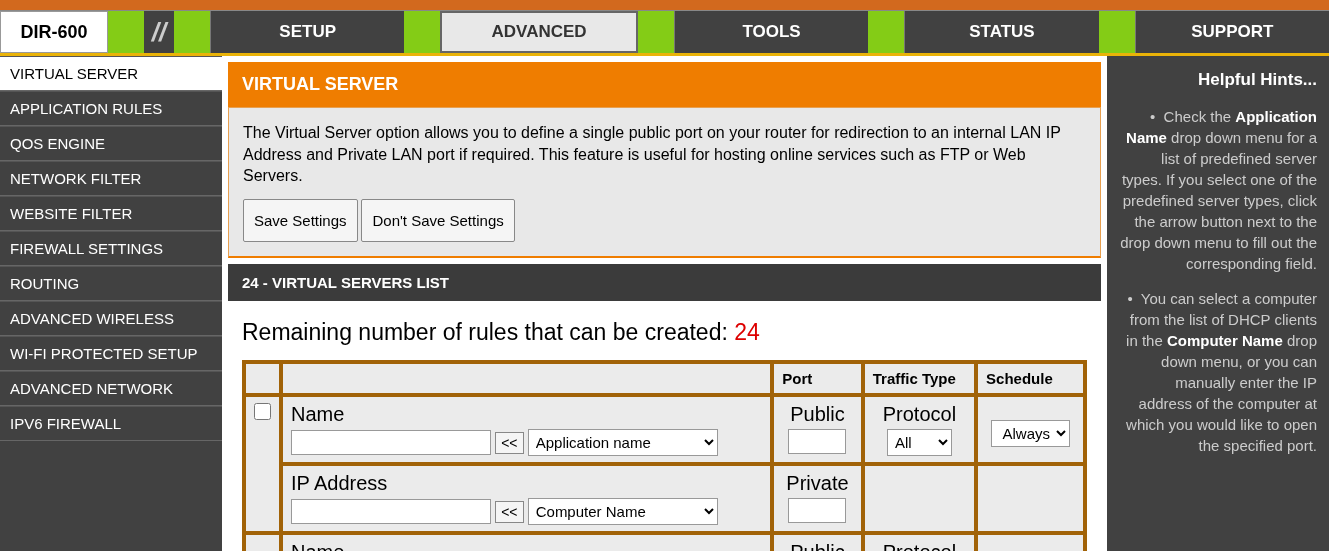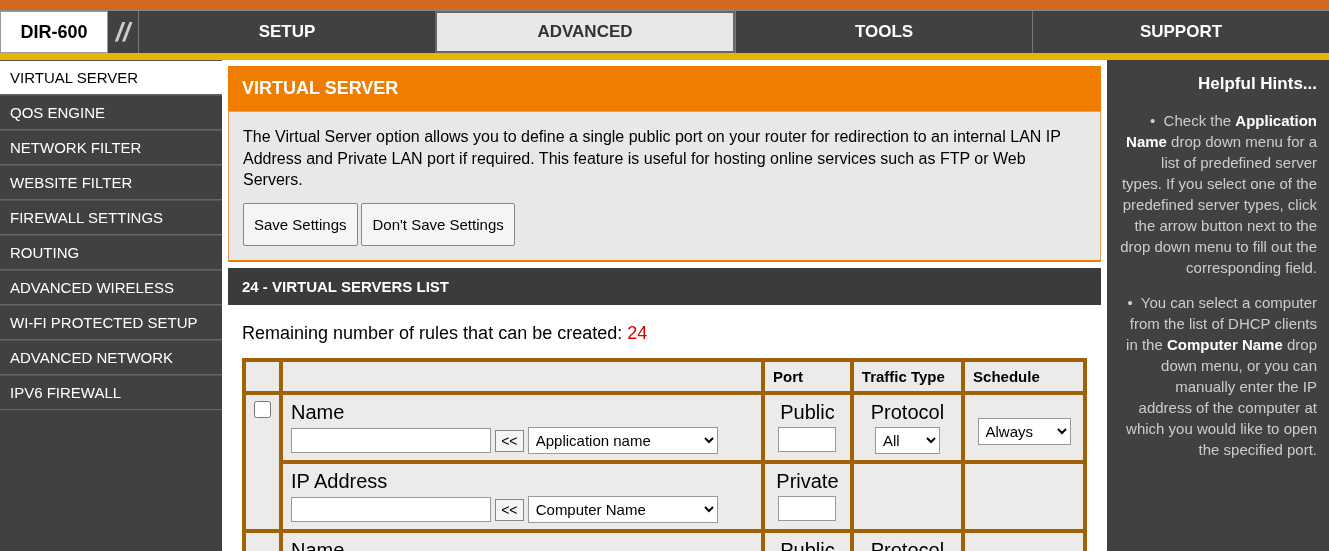--- a/index.html
+++ b/index.html
@@ -1,20 +1,20 @@
 <!DOCTYPE html>
 <html><head>
 <meta charset="utf-8">
 <style>
   * { box-sizing: border-box; margin: 0; padding: 0; }
   body { font-family: Verdana, Arial, sans-serif; font-size: 14px; background: #fff; width: 1329px; }
   
   .orange-bar { height: 10px; background: #d2691e; }
   
-  .top-nav { display: flex; background: #84cc16; border-top: 1px solid #888; border-bottom: 7px solid #eab308; }
+  .top-nav { display: flex; background: #84cc16; border-top: 1px solid #888; border-bottom: 3px solid #eab308; gap: 36px; }
   .model-cell { width: 108px; background: #fff; display: flex; align-items: center; justify-content: center; font-weight: bold; font-size: 18px; color: #000; border: 1px solid #999; }
   .slashes { width: 30px; background: #414141; display: flex; align-items: center; justify-content: center; color: #ccc; font-size: 26px; font-style: italic; font-weight: bold; }
   .nav-tab { flex: 1; background: #414141; color: #fff; font-weight: bold; font-size: 17px; display: flex; align-items: center; justify-content: center; height: 42px; border-left: 1px solid #777; cursor: pointer; }
   .nav-tab.active { background: #e8e8e8; color: #333; border: 2px solid #666; }
   
   .main-layout { display: flex; }
   
   .sidebar { width: 222px; background: #414141; }
   .sidebar-item { padding: 8px 10px; color: #fff; font-size: 15px; border-bottom: 1px solid #666; border-top: 1px solid #555; cursor: pointer; }
   .sidebar-item.active { background: #fff; color: #000; }
@@ -23,62 +23,64 @@
   
   .page-title-bar { background: #ef7d00; color: #fff; font-weight: bold; font-size: 18px; padding: 12px 14px; margin: 6px 6px 0 6px; }
   
   .intro-box { background: #e8e8e8; border: 1px solid #e8a050; padding: 14px; margin: 0 6px; border-bottom: 2px solid #ef7d00; }
   .intro-box p { font-size: 16px; margin-bottom: 12px; line-height: 1.35; }
   .btn { background: #f5f5f5; border: 1px solid #888; padding: 12px 10px; font-size: 15px; cursor: pointer; border-radius: 2px; }
   
   .section-header { background: #3b3b3b; color: #fff; font-weight: bold; font-size: 15px; padding: 10px 14px; margin: 6px 6px 0 6px; }
   
   .content-body { padding: 18px 14px 0 14px; margin: 0 6px; }
-  .remaining { font-size: 18px; margin-bottom: 14px; }
+  .remaining { font-size: 23px; margin-bottom: 14px; }
   .remaining .count { color: #d00; }
   
   .rules-table { width: 100%; border-collapse: collapse; background: #ebebeb; border: 1px solid #ccc; }
   .rules-table th, .rules-table td { border: 4px solid #a16207; padding: 6px 8px; font-size: 15px; vertical-align: top; }
   .rules-table th { text-align: left; font-weight: bold; }
   .rules-table .hdr-row th { text-align: left; }
   .field-label { display: block; margin-bottom: 3px; font-size: 20px; }
   .text-input { width: 200px; font-size: 15px; padding: 3px; border: 1px solid #999; }
   .small-input { width: 58px; font-size: 15px; padding: 3px; border: 1px solid #999; }
   .arrow-btn { padding: 2px 5px; border: 1px solid #888; background: #f5f5f5; cursor: pointer; font-size: 14px; }
   select { font-size: 15px; padding: 3px; border: 1px solid #999; background: #fff; }
   .sel-app { width: 190px; }
   .sel-proto { width: 65px; }
-  .sel-sched { width: 93px; }
+  .sel-sched { width: 79px; text-align: right; }
   .chk-cell { width: 30px; text-align: center; vertical-align: middle; }
   input[type=checkbox] { width: 17px; height: 17px; }
   .tc { text-align: center; }
   
   .hints { width: 222px; background: #414141; color: #ccc; padding: 12px; font-size: 15px; line-height: 1.4; text-align: right; }
   .hints-title { color: #fff; font-weight: bold; font-size: 17px; margin-bottom: 14px; }
   .hints p { margin-bottom: 14px; }
   .hints strong { color: #fff; font-weight: bold; }
 </style>
 </head>
 <body>
 
 <div class="orange-bar"></div>
 
 <div class="top-nav">
   <div class="model-cell">DIR-600</div>
   <div class="slashes">//</div>
   <div class="nav-tab">SETUP</div>
   <div class="nav-tab active">ADVANCED</div>
   <div class="nav-tab">TOOLS</div>
+  <div class="nav-tab">STATUS</div>
   <div class="nav-tab">SUPPORT</div>
 </div>
 
 <div class="main-layout">
 
   <div class="sidebar">
     <div class="sidebar-item active">VIRTUAL SERVER</div>
+    <div class="sidebar-item">APPLICATION RULES</div>
     <div class="sidebar-item">QOS ENGINE</div>
     <div class="sidebar-item">NETWORK FILTER</div>
     <div class="sidebar-item">WEBSITE FILTER</div>
     <div class="sidebar-item">FIREWALL SETTINGS</div>
     <div class="sidebar-item">ROUTING</div>
     <div class="sidebar-item">ADVANCED WIRELESS</div>
     <div class="sidebar-item">WI-FI PROTECTED SETUP</div>
     <div class="sidebar-item">ADVANCED NETWORK</div>
     <div class="sidebar-item">IPV6 FIREWALL</div>
   </div>

